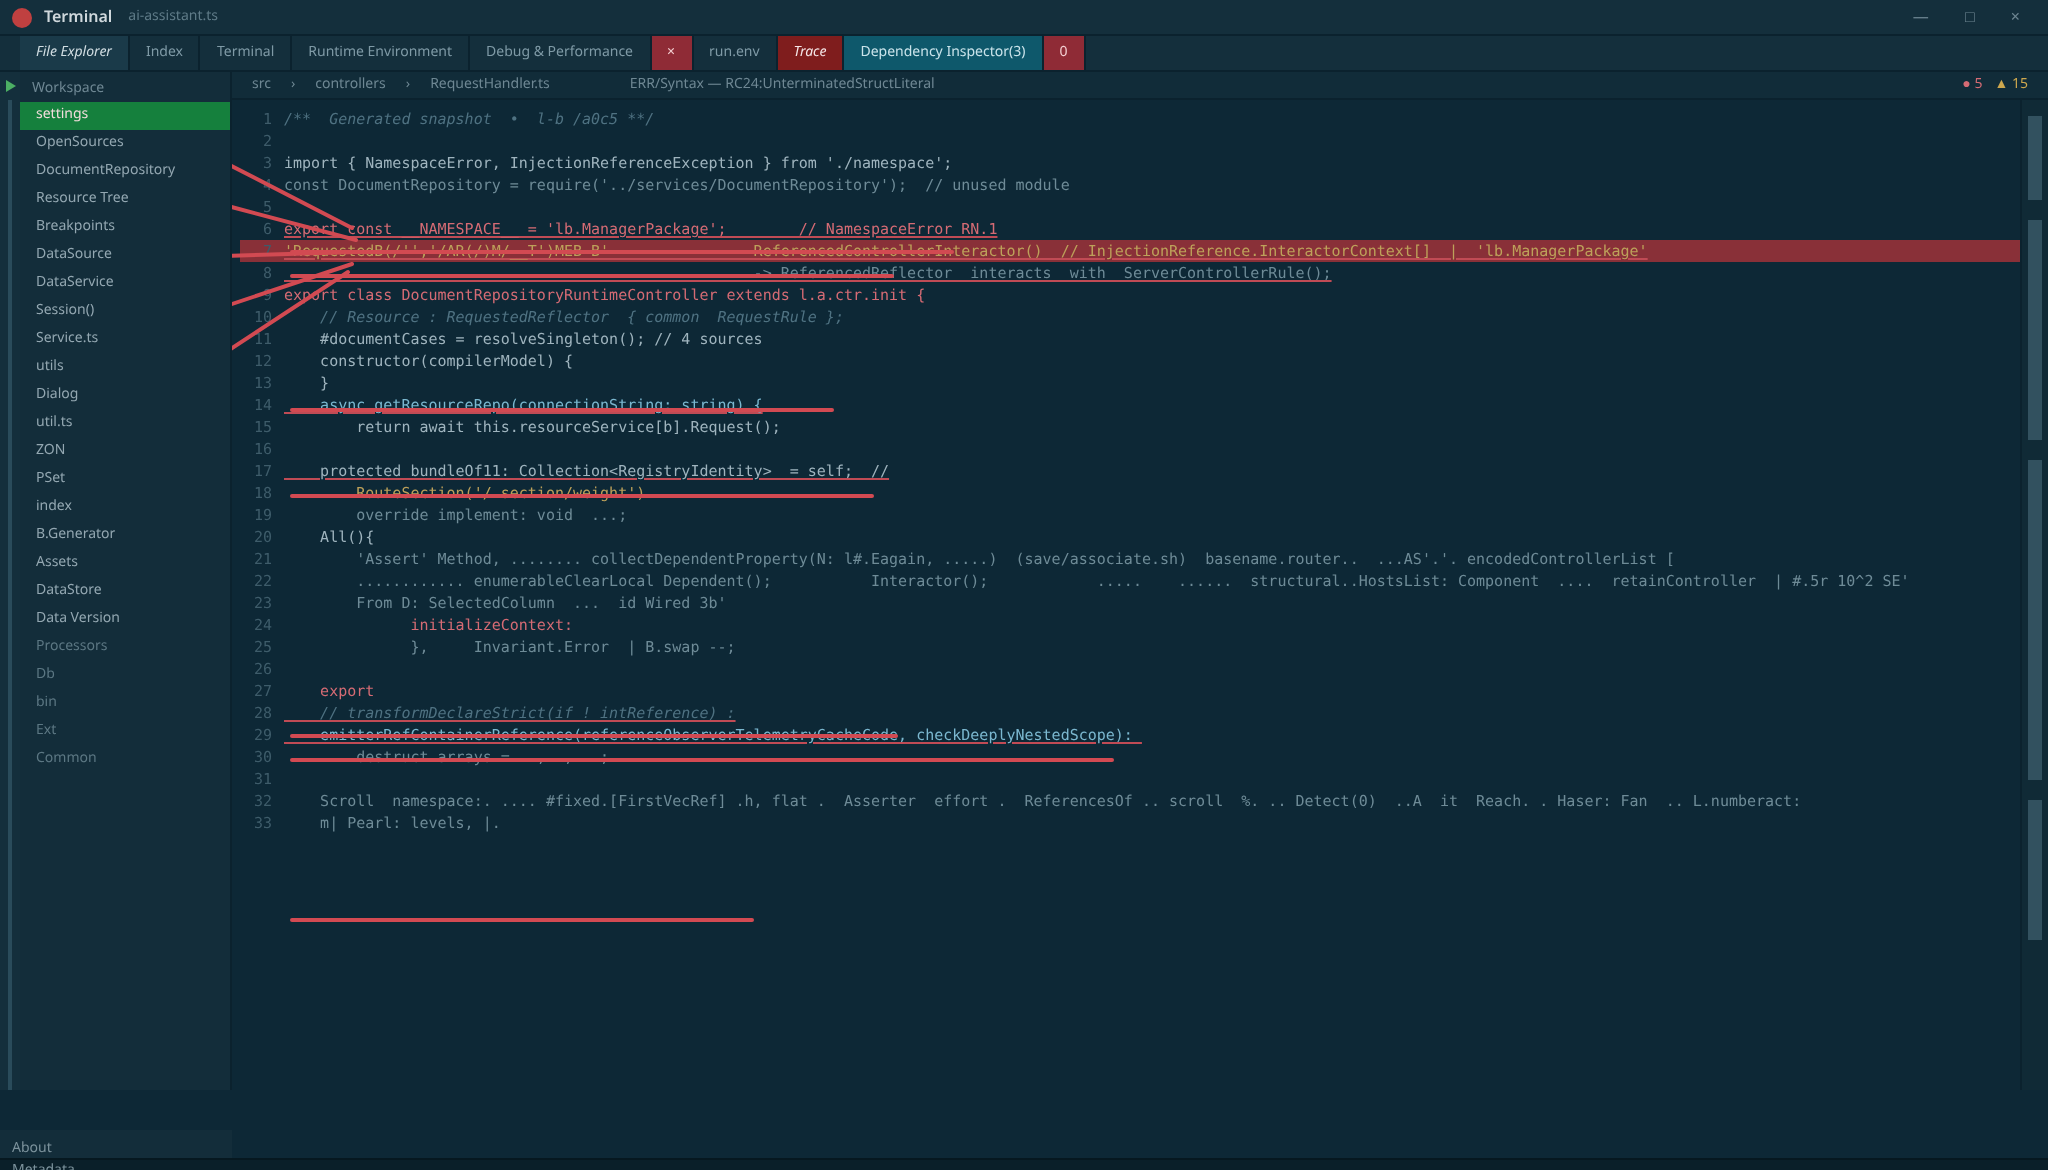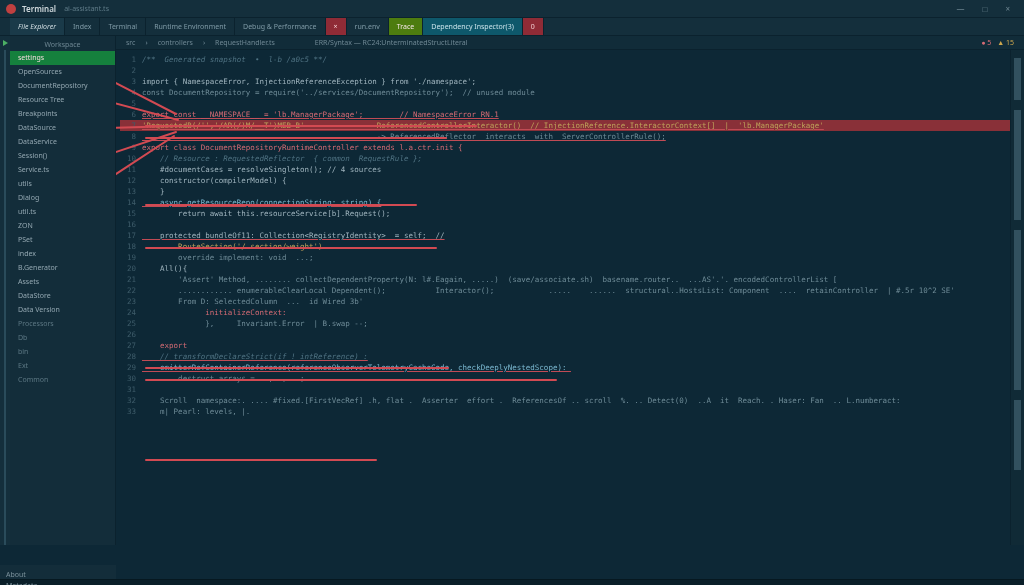--- a/index.html
+++ b/index.html
@@ -15,34 +15,34 @@
   .tb-sub   { color:#5f7b88; margin-left:8px; font-size:7px; }
   .tb-win   { margin-left:auto; color:#6d8591; letter-spacing:8px; font-size:8px; }
   
   .tabstrip { height:18px; background:#142f3c; display:flex; align-items:stretch;
     border-bottom:1px solid #0b222e; font-size:7px; }
   .tabstrip .gutter { width:10px; }
   .tab { display:flex; align-items:center; padding:0 8px; color:#7f9aa6;
     border-right:1px solid #0b222e; cursor:pointer; white-space:nowrap; }
   .tab.active { background:#1a3a49; color:#d2dee3;font-style:italic; }
   .tab.warn   { background:#8f2b36; color:#f4cfd2; }
-  .tab.bright { background:#4d7c0f; color:#f5e6e7; }
+  .tab.bright { background:#7f1d1d; color:#f5e6e7;font-style:italic; }
   .tab.accent { background:#0e586b; color:#c9e3ea; }
   
   .workarea { position:relative; display:flex; height:509px; }
   
   .leftgutter { width:10px; background:#142f3c; display:flex; flex-direction:column;
     align-items:center; padding-top:4px; }
   .leftgutter .run { width:0; height:0; border-top:3px solid transparent;
     border-bottom:3px solid transparent; border-left:5px solid #4caf64; margin-bottom:4px; }
   .leftgutter .rail { flex:1; width:2px; background:#2a4c5b; }
   
   .sidebar { width:106px; background:#132d3a; border-right:1px solid #0b222e;
     overflow:hidden; display:flex; flex-direction:column; }
-  .sidebar-header { color:#6e8793; font-size:7px; padding:4px 6px 2px;text-align:center; }
+  .sidebar-header { color:#6e8793; font-size:7px; padding:4px 6px 2px; }
   .tree { flex:1; overflow:hidden; }
   .tree-item { padding:1px 6px 1px 8px; font-size:7px; color:#93a7b1;
     white-space:nowrap; cursor:pointer; line-height:12px; }
   .tree-item.sel { background:#15803d; color:#f2dcdc; }
   .tree-item.dim { color:#5c7783; }
   
   .editor { flex:1; position:relative; background:#0d2836; overflow:hidden; }
   .ed-sub { display:flex; height:14px; background:#112c39; align-items:center;
     padding:0 10px; gap:10px; color:#6e8793; font-size:7px; border-bottom:1px solid #0b222e; }
   .ed-sub .right { margin-left:auto; display:flex; gap:6px; align-items:center; }

